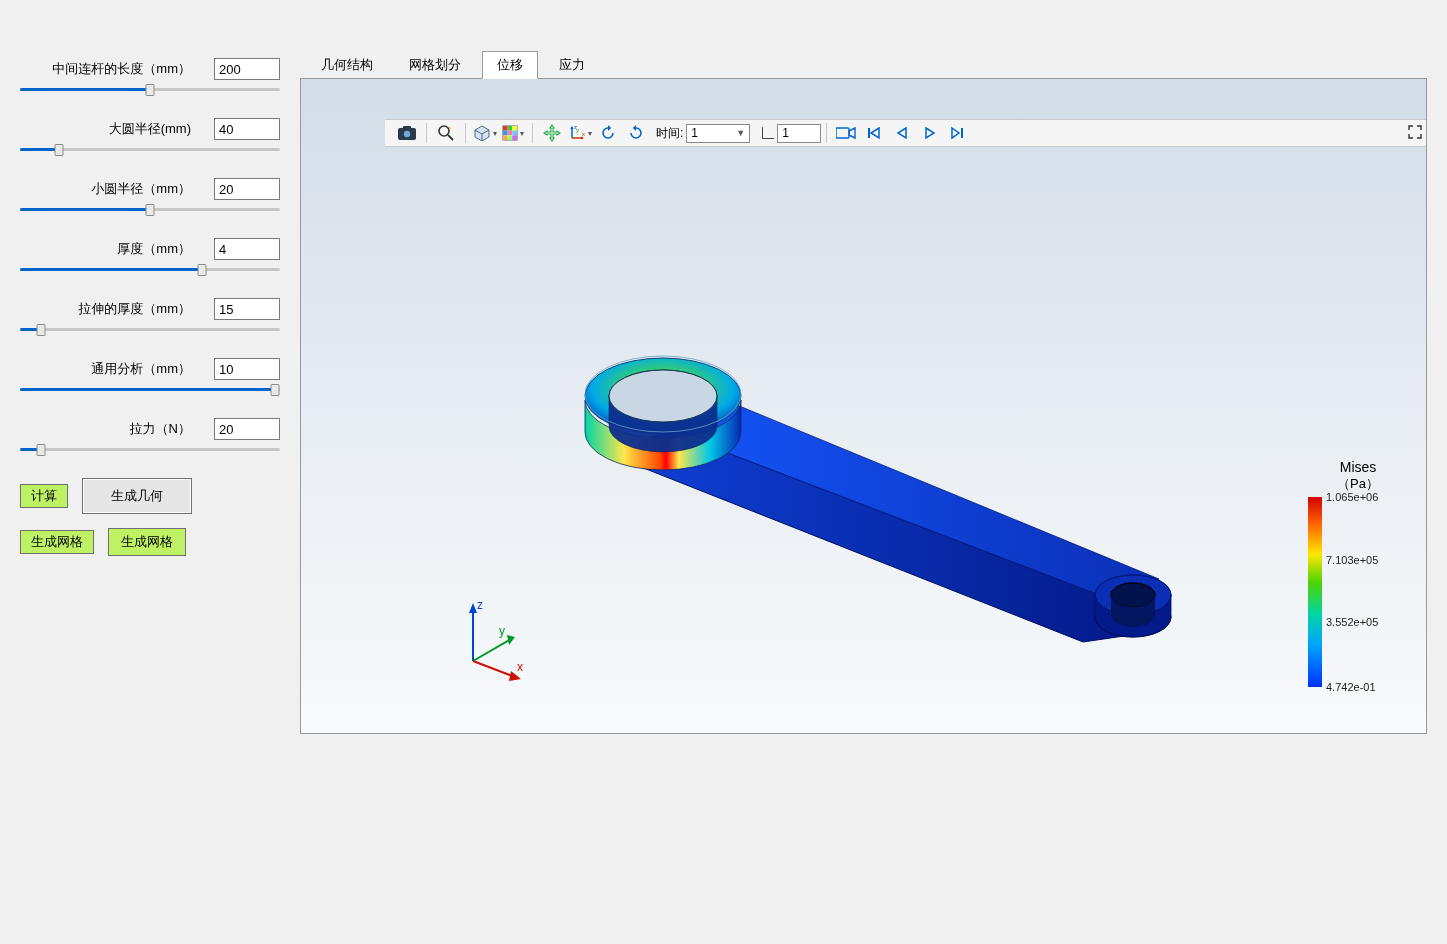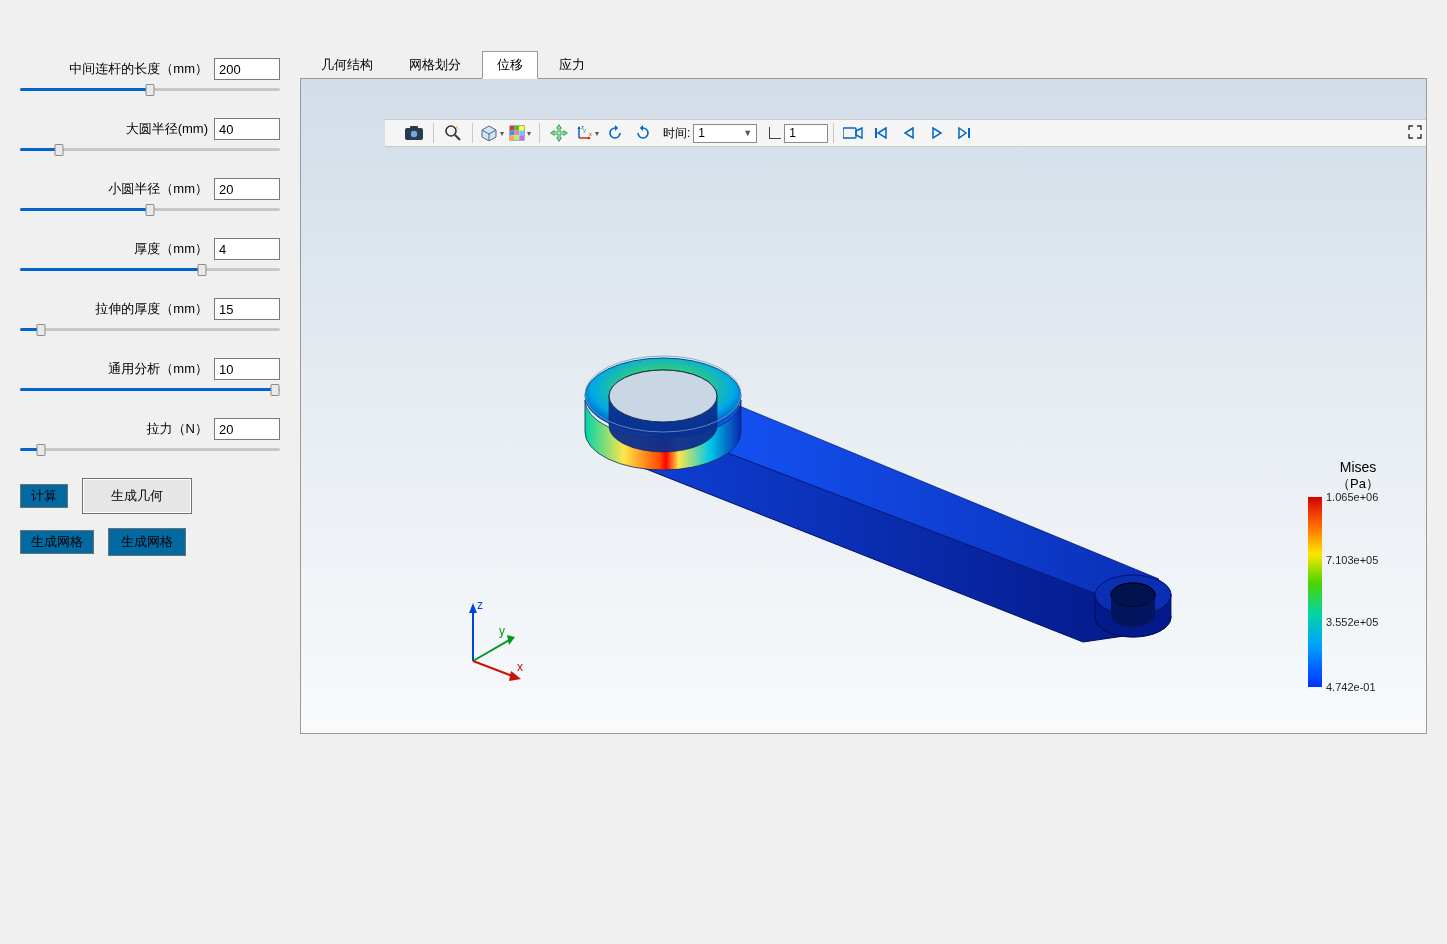--- a/index.html
+++ b/index.html
@@ -19,21 +19,21 @@
   }
   
   .panel-left {
     width: 300px;
     padding: 18px 20px 0 20px;
   }
   .param-row {
     display: flex;
     justify-content: flex-end;
     align-items: center;
-    gap: 6px;
+    gap: 23px;
     margin-bottom: 2px;
   }
   .param-label {
     font-size: 13px;
     text-align: right;
   }
   .param-input {
     width: 66px;
     height: 22px;
     border: 1px solid #7a7a7a;
@@ -74,21 +74,21 @@
     transform: translateX(-50%);
   }
   .btn-row {
     display: flex;
     gap: 14px;
     align-items: center;
     margin-top: 16px;
   }
   .btn {
     border: 1px solid #707070;
-    background: #0369a1;
+    background: #bef264;
     font-size: 13px;
     padding: 2px 10px;
     cursor: pointer;
   }
   .btn.big {
     padding: 8px 28px;
     background: #e6e6e6;
     box-shadow: inset 0 0 0 1px #fff;
   }
   
@@ -133,21 +133,21 @@
     position: absolute;
     top: 40px;
     left: 84px;
     right: 0;
     height: 28px;
     background: #f5f5f5;
     border-top: 1px solid #c9c9c9;
     border-bottom: 1px solid #c9c9c9;
     display: flex;
     align-items: center;
-    padding: 0 15px;
+    padding: 0 8px;
     font-size: 12px;
   }
   .tb-btn {
     width: 26px;
     height: 24px;
     display: flex;
     align-items: center;
     justify-content: center;
     margin: 0 1px;
     border: 1px solid transparent;

